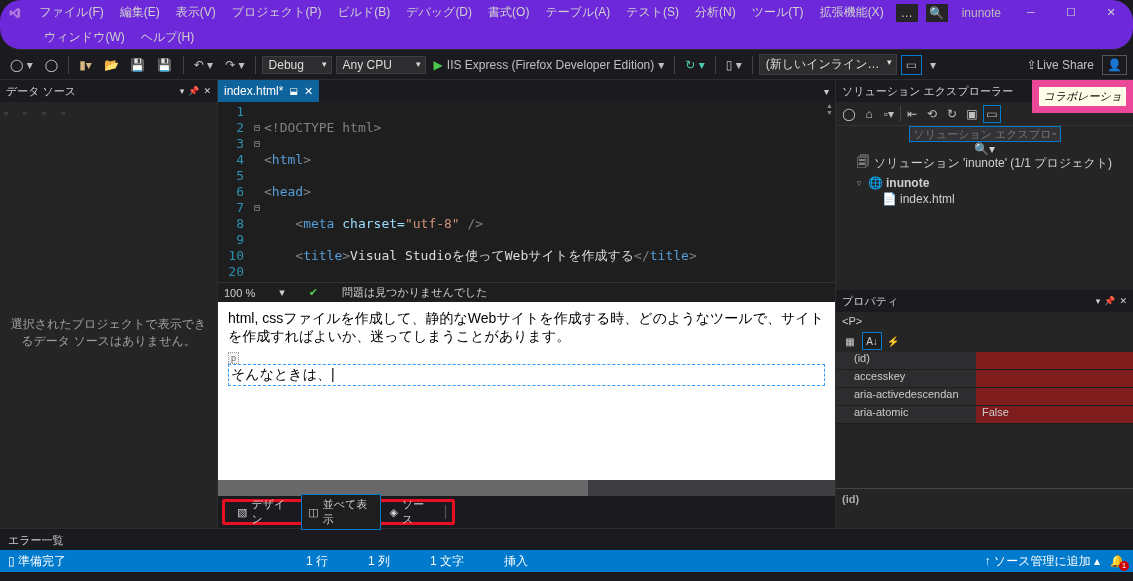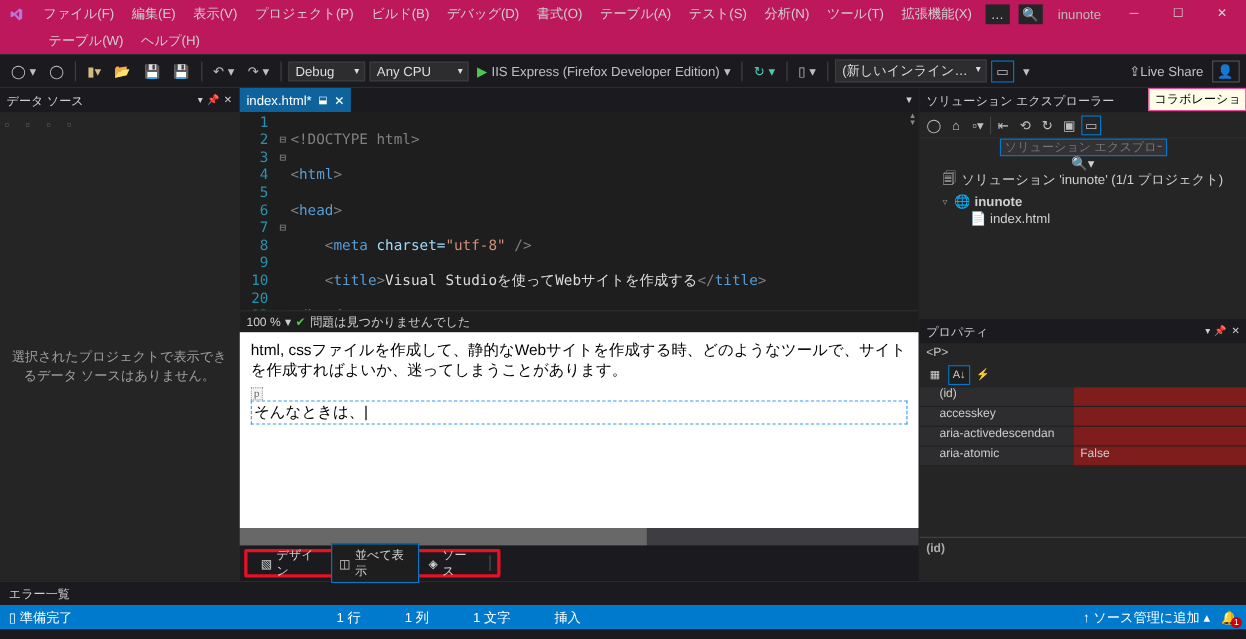--- a/index.html
+++ b/index.html
@@ -1,17 +1,17 @@
 <!DOCTYPE html>
 <html><head>
 <meta charset="utf-8">
 <style>
 * { margin: 0; padding: 0; box-sizing: border-box; }
 body { font-family: "Yu Gothic UI", "Meiryo", sans-serif; font-size: 12px; background: #1b1b1f; color: #d0d0d0; width: 1133px; height: 581px; overflow: hidden; position: relative; }
-.titlebar { height: 50px; background: #be185d; display: flex; flex-direction: column; border-bottom: 1px solid #2d2d30; }
+.titlebar { height: 50px; background: #6d28d9; display: flex; flex-direction: column; border-bottom: 1px solid #2d2d30; border-radius: 21px; }
 .titlebar-row1 { display: flex; align-items: center; height: 25px; padding-left: 8px; }
 .titlebar-row2 { display: flex; align-items: center; height: 25px; padding-left: 36px; }
 .vs-logo { width: 22px; height: 22px; margin-right: 10px; }
 .menu-item { padding: 2px 8px; cursor: pointer; white-space: nowrap; }
 .window-controls { margin-left: auto; display: flex; align-items: center; padding-right: 2px; }
 .win-btn { width: 40px; height: 25px; text-align: center; line-height: 25px; cursor: pointer; font-size: 11px; }
 .search-box { width: 22px; height: 18px; background: #252528; margin: 0 4px; display: flex; align-items: center; justify-content: center; }
 .title-text { color: #bbb; padding: 0 10px; }
 .toolbar { height: 30px; background: #1b1b1f; display: flex; align-items: center; padding: 0 6px; border-bottom: 1px solid #2d2d30; gap: 4px; }
 .tb-btn { padding: 2px 4px; cursor: pointer; display: flex; align-items: center; color: #c0c0c0; }
@@ -35,21 +35,21 @@
 .file-tab .pin { font-size: 9px; }
 .file-tab .close { font-size: 11px; cursor: pointer; }
 .code-pane { height: 180px; display: flex; background: #1e1e1e; overflow: hidden; position: relative; }
 .gutter { width: 32px; background: #1e1e1e; text-align: right; padding-right: 6px; color: #2b91af; font-family: Consolas, monospace; font-size: 13px; line-height: 16px; padding-top: 2px; }
 .gutter div { height: 16px; }
 .fold-col { width: 14px; background: #1e1e1e; font-family: Consolas, monospace; font-size: 10px; color: #888; line-height: 16px; padding-top: 2px; }
 .fold-col div { height: 16px; text-align: center; }
 .code-body { flex: 1; font-family: Consolas, "MS Gothic", monospace; font-size: 13px; line-height: 16px; padding-top: 2px; white-space: pre; color: #dcdcdc; overflow: hidden; }
 .code-line { height: 16px; } .t-tag { color: #569cd6; } .t-attr { color: #9cdcfe; } .t-str { color: #ce9178; }
 .t-brkt { color: #808080; } .t-text { color: #dcdcdc; }
-.zoom-bar { height: 20px; background: #1e1e1e; display: flex; align-items: center; padding: 0 6px; gap: 4px; border-top: 1px solid #333; font-size: 11px; }
+.zoom-bar { height: 20px; background: #1e1e1e; display: flex; align-items: center; padding: 0 6px; gap: 24px; border-top: 1px solid #333; font-size: 11px; }
 .zoom-bar .ok { color: #4ec94e; }
 .design-pane { flex: 1; background: #fff; color: #000; padding: 8px 10px; font-family: "MS PGothic", sans-serif; font-size: 14px; position: relative; }
 .design-pane p { margin-bottom: 2px; }
 .p-badge { display: inline-block; border: 1px dotted #999; font-size: 9px; padding: 0 2px; color: #666; background: #f4f4f4; }
 .selected-p { border: 1px dashed #3399ff; padding: 1px 2px; }
 .hscroll { height: 16px; background: #3e3e42; display: flex; }
 .hscroll-thumb { background: #686868; width: 60%; height: 100%; }
 .view-tabs { height: 26px; background: #1b1b1f; display: flex; align-items: center; padding: 0 6px; gap: 2px; border: 3px solid #e81123; border-radius: 2px; margin: 2px 380px 2px 4px; width: fit-content; }
 .view-tab { padding: 2px 6px; display: flex; align-items: center; gap: 4px; cursor: pointer; font-size: 11px; }
 .view-tab.active { border: 1px solid #007acc; background: #1e1e1e; }
@@ -75,21 +75,21 @@
 .prop-row { display: flex; height: 18px; }
 .prop-name { width: 140px; padding-left: 18px; background: #2d2d30; border-bottom: 1px solid #1e1e1e; color: #ccc; }
 .prop-val { flex: 1; padding-left: 6px; background: #7f1d1d; border-bottom: 1px solid #1e1e1e; color: #ccc; }
 .prop-desc { height: 40px; border-top: 1px solid #444; padding: 4px 6px; font-size: 11px; color: #aaa; }
 .error-list { height: 22px; background: #1b1b1f; padding: 4px 8px; font-size: 11px; border-top: 1px solid #2d2d30; }
 .status-bar { height: 22px; background: #007acc; color: #fff; display: flex; align-items: center; padding: 0 8px; gap: 40px; font-size: 12px; position: relative; }
 .status-bar .sb-item { white-space: nowrap; }
 .status-bar .right { margin-left: auto; display: flex; gap: 10px; align-items: center; }
 .notif-badge { position: relative; }
 .notif-badge::after { content: "1"; position: absolute; bottom: -3px; right: -4px; background: #c00; color: #fff; font-size: 8px; width: 10px; height: 10px; border-radius: 50%; text-align: center; line-height: 10px; }
-.tooltip-collab { position: absolute; top: 80px; right: 0; background: #fffde7; color: #000; border: 1px solid #ec4899; padding: 2px 4px; font-size: 11px; z-index: 100; }
+.tooltip-collab { position: absolute; top: 80px; right: 0; background: #fffde7; color: #000; border: 7px solid #ec4899; padding: 2px 4px; font-size: 11px; z-index: 100; font-style: italic; }
 .nav-arrows { height: 14px; position: absolute; right: 2px; top: 0; display: flex; flex-direction: column; font-size: 7px; color: #888; }
 </style>
 </head>
 <body>
 
 <div class="titlebar">
   <div class="titlebar-row1">
     <svg class="vs-logo" viewBox="0 0 24 24">
         <path fill="#b179d9" d="M17 2l5 3v14l-5 3-8-8-4 3-2-1V8l2-1 4 3 8-7zm0 5l-5 5 5 5V7z"></path>
       </svg>
@@ -108,21 +108,21 @@
     <div class="window-controls">
       <span class="search-box">…</span>
       <span class="search-box">🔍</span>
       <span class="title-text">inunote</span>
       <span class="win-btn">─</span>
       <span class="win-btn">☐</span>
       <span class="win-btn">✕</span>
     </div>
   </div>
   <div class="titlebar-row2">
-    <span class="menu-item">テーブル(W)</span>
+    <span class="menu-item">ウィンドウ(W)</span>
     <span class="menu-item">ヘルプ(H)</span>
   </div>
 </div>
 
 <div class="toolbar">
   <span class="tb-btn">◯ ▾</span>
   <span class="tb-btn">◯</span>
   <span class="tb-sep"></span>
   <span class="tb-btn" style="color:#d7ba7d">▮▾</span>
   <span class="tb-btn" style="color:#d7ba7d">📂</span>

